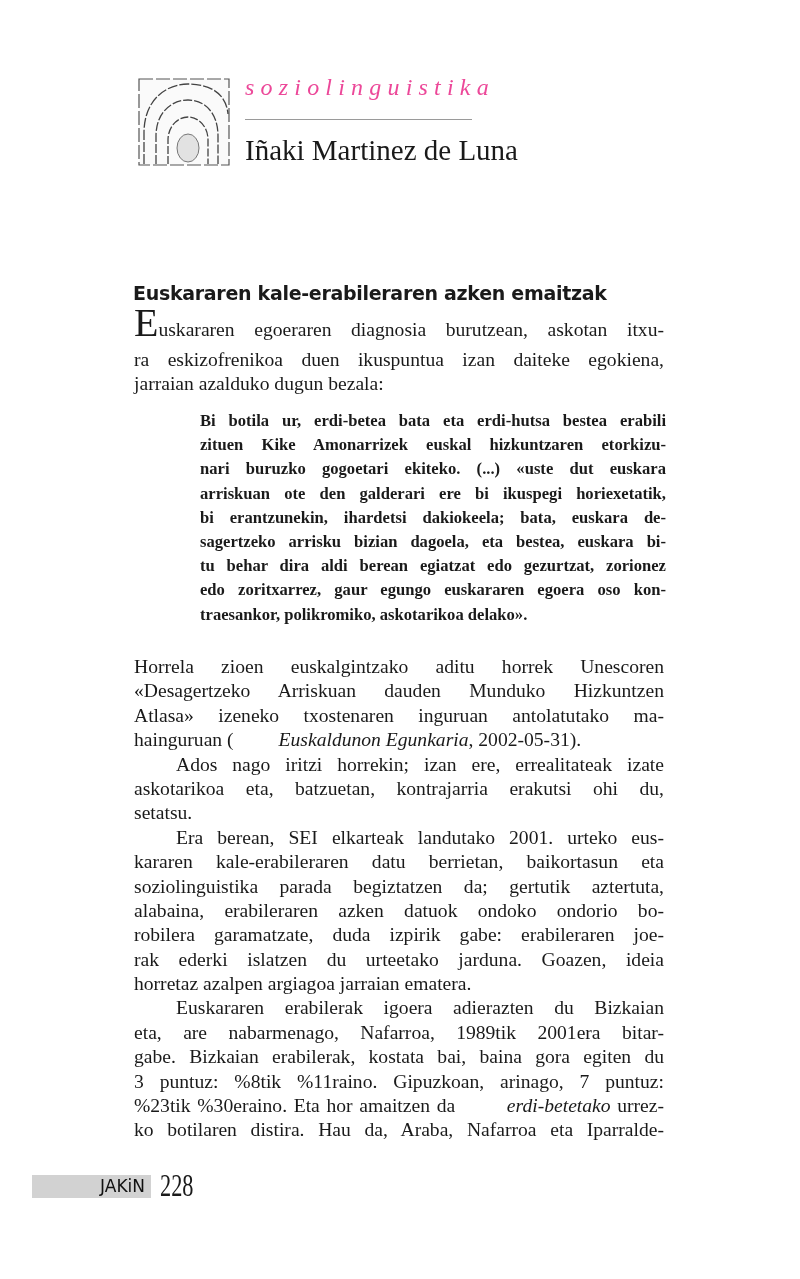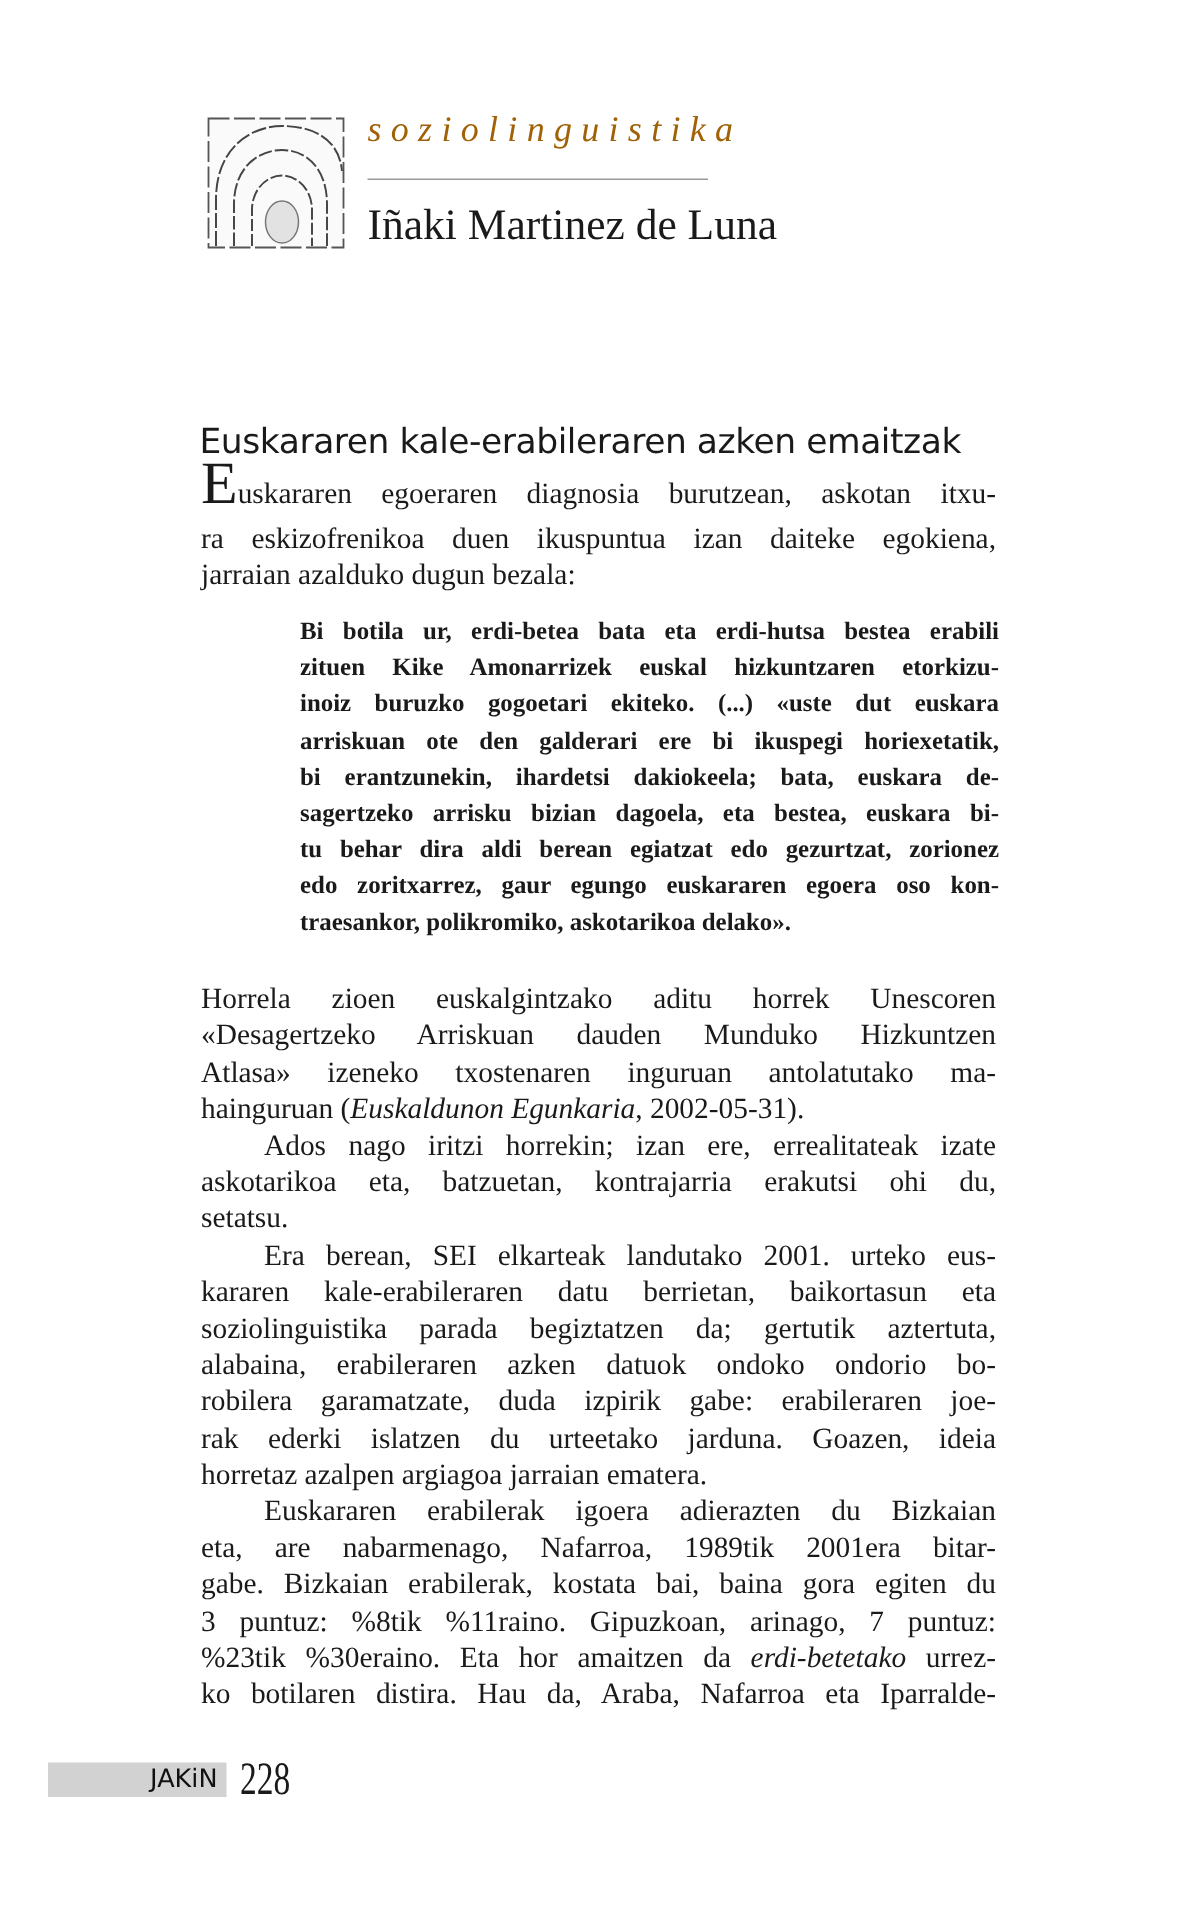--- a/index.html
+++ b/index.html
@@ -1,42 +1,42 @@
 <!DOCTYPE html>
 <html><head>
   <meta charset="utf-8">
   <style>
     html, body { margin: 0; padding: 0; background: #ffffff; }
     body { width: 800px; height: 1279px; position: relative; overflow: hidden; color: #1a1a1a; font-family: "Liberation Serif", "DejaVu Serif", serif; }
 
     .logo { position: absolute; left: 138px; top: 78px; width: 92px; height: 88px; }
-    .section-label { position: absolute; left: 245px; top: 74px; font-style: italic; font-size: 24px; letter-spacing: 6.2px; color: #a16207; white-space: nowrap; }
+    .section-label { position: absolute; left: 245px; top: 74px; font-style: italic; font-size: 24px; letter-spacing: 6.2px; color: #ec4899; white-space: nowrap; }
     .header-rule { position: absolute; left: 245px; top: 119px; width: 227px; height: 1px; background: #9a9a9a; }
     .author { position: absolute; left: 245px; top: 134px; font-size: 29px; white-space: nowrap; }
 
-    .article-title { position: absolute; left: 133px; top: 282px; font-family: "DejaVu Sans", "Liberation Sans", sans-serif; font-weight: normal; font-size: 23px; letter-spacing: -0.3px; white-space: nowrap; }
+    .article-title { position: absolute; left: 133px; top: 282px; font-family: "DejaVu Sans", "Liberation Sans", sans-serif; font-weight: bold; font-size: 19px; letter-spacing: -0.3px; white-space: nowrap; }
 
     .body { position: absolute; left: 134px; width: 530px; font-size: 19.6px; line-height: 24.4px; }
     .line { display: block; white-space: nowrap; text-align: justify; text-align-last: justify; height: 24.4px; }
     .line.last { text-align-last: left; }
     .line.indent { padding-left: 42px; }
     .dropcap { font-size: 40px; line-height: 0; }
 
     .intro { top: 318px; }
     .intro .line:first-child { height: 30px; }
 
     .quote { position: absolute; left: 200px; top: 409px; width: 466px; font-size: 16.6px; line-height: 24.2px; }
     .quote .line { height: 24.2px; font-weight: bold; }
 
     .main { top: 655px; }
 
     .footer-bar { position: absolute; left: 32px; top: 1175px; width: 119px; height: 23px; background: #d2d2d2; }
     .footer-journal { position: absolute; right: 6px; top: 1px; font-family: "DejaVu Sans", "Liberation Sans", sans-serif; font-size: 17px; color: #111; margin-left: 24px; }
     .page-number { position: absolute; left: 160px; top: 1168px; font-size: 31px; transform: scaleX(0.72); transform-origin: left top; }
-    em { font-style: italic; }
+    em { font-style: italic; margin-left: 45px; }
   </style>
 </head>
 <body>
 
 <div class="logo">
   <svg width="92" height="88" viewBox="0 0 92 88">
     <rect x="1" y="1" width="90" height="86" fill="#fafafa" stroke="#555" stroke-width="1.2" stroke-dasharray="14 3"></rect>
     <path d="M6 86 V55 C6 20 30 6 50 6 C70 6 88 14 90 36" fill="none" stroke="#444" stroke-width="1.3" stroke-dasharray="10 2"></path>
     <path d="M18 86 V58 C18 34 34 22 50 22 C66 22 80 34 80 58 V86" fill="none" stroke="#444" stroke-width="1.3" stroke-dasharray="9 2"></path>
     <path d="M30 86 V62 C30 48 40 39 50 39 C60 39 70 48 70 62 V86" fill="none" stroke="#444" stroke-width="1.3" stroke-dasharray="8 2"></path>
@@ -51,21 +51,21 @@
 
 <div class="body intro">
   <span class="line"><span class="dropcap">E</span><span>uskararen egoeraren diagnosia burutzean, askotan itxu-</span></span>
   <span class="line">ra eskizofrenikoa duen ikuspuntua izan daiteke egokiena,</span>
   <span class="line last">jarraian azalduko dugun bezala:</span>
 </div>
 
 <div class="quote">
   <span class="line">Bi botila ur, erdi-betea bata eta erdi-hutsa bestea erabili</span>
   <span class="line">zituen Kike Amonarrizek euskal hizkuntzaren etorkizu-</span>
-  <span class="line">inoiz buruzko gogoetari ekiteko. (...) «uste dut euskara</span>
+  <span class="line">nari buruzko gogoetari ekiteko. (...) «uste dut euskara</span>
   <span class="line">arriskuan ote den galderari ere bi ikuspegi horiexetatik,</span>
   <span class="line">bi erantzunekin, ihardetsi dakiokeela; bata, euskara de-</span>
   <span class="line">sagertzeko arrisku bizian dagoela, eta bestea, euskara bi-</span>
   <span class="line">tu behar dira aldi berean egiatzat edo gezurtzat, zorionez</span>
   <span class="line">edo zoritxarrez, gaur egungo euskararen egoera oso kon-</span>
   <span class="line last">traesankor, polikromiko, askotarikoa delako».</span>
 </div>
 
 <div class="body main">
   <span class="line">Horrela zioen euskalgintzako aditu horrek Unescoren</span>

